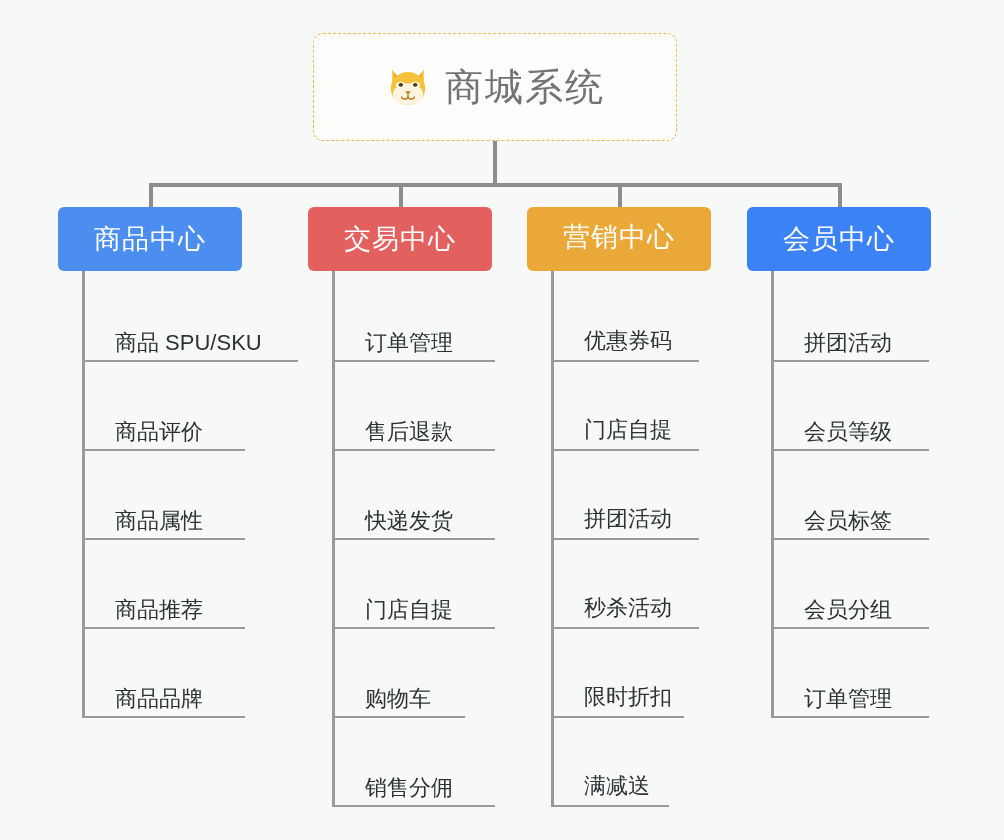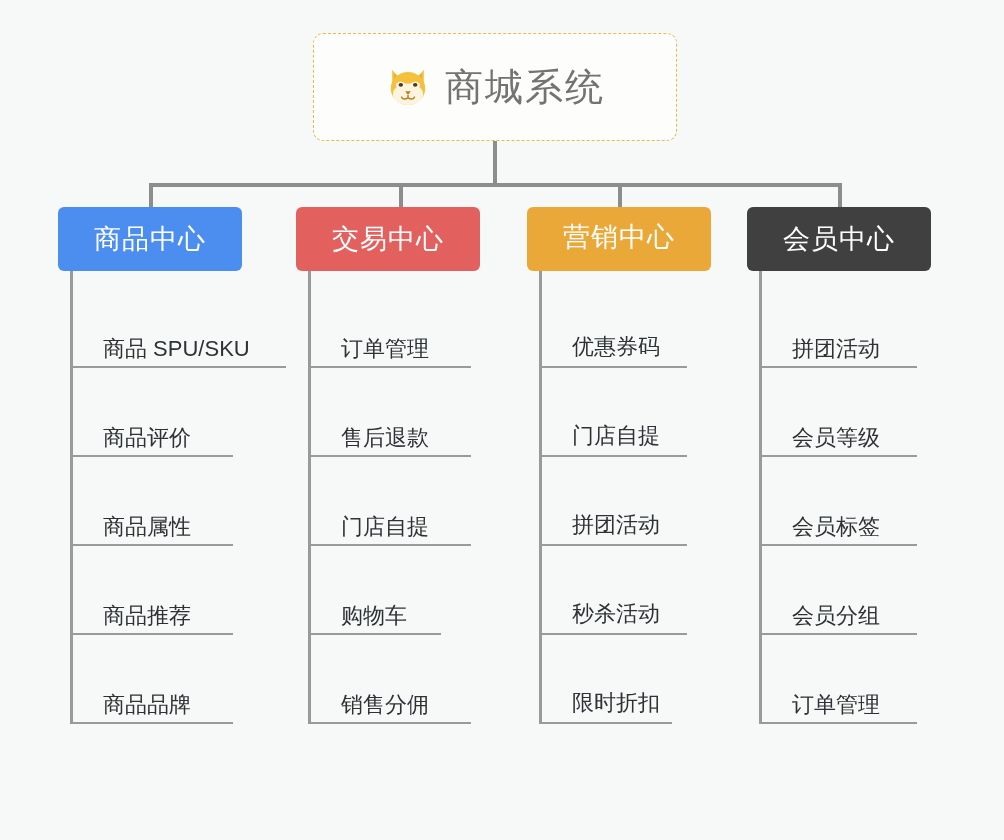--- a/index.html
+++ b/index.html
@@ -91,23 +91,23 @@
     font-size: 27px;
     color: #ffffff;
     letter-spacing: 1px;
     line-height: 1;
     white-space: nowrap;
   }
 
   
   .leaf-list {
     position: relative;
-    margin-left: 12px;
+    margin-left: 24px;
     border-left: 3px solid #9a9a9a;
-    padding-top: 8px;
+    padding-top: 2px;
   }
   .leaf-item {
     position: relative;
     height: 89px;
     box-sizing: border-box;
     display: flex;
     align-items: flex-end;
     padding-left: 30px;
   }
   .leaf-underline {
@@ -180,31 +180,35 @@
         <div class="leaf-item">
           <span class="leaf-label">商品推荐</span>
           <div class="leaf-underline" style="width: 160px;"></div>
         </div>
         <div class="leaf-item">
           <span class="leaf-label">商品品牌</span>
           <div class="leaf-underline" style="width: 160px;"></div>
         </div>
       </div>
     </div>
-    <div class="column" style="left: 296px; width: 184px;">
+    <div class="column" style="left: 308px; width: 184px;">
       <div class="cat-header" style="background: rgb(226, 97, 94);">
         <span class="cat-header-label">交易中心</span>
       </div>
       <div class="leaf-list">
         <div class="leaf-item">
           <span class="leaf-label">订单管理</span>
           <div class="leaf-underline" style="width: 160px;"></div>
         </div>
         <div class="leaf-item">
           <span class="leaf-label">售后退款</span>
+          <div class="leaf-underline" style="width: 160px;"></div>
+        </div>
+        <div class="leaf-item">
+          <span class="leaf-label">快递发货</span>
           <div class="leaf-underline" style="width: 160px;"></div>
         </div>
         <div class="leaf-item">
           <span class="leaf-label">门店自提</span>
           <div class="leaf-underline" style="width: 160px;"></div>
         </div>
         <div class="leaf-item">
           <span class="leaf-label">购物车</span>
           <div class="leaf-underline" style="width: 130px;"></div>
         </div>
@@ -232,24 +236,28 @@
           <div class="leaf-underline" style="width: 145px;"></div>
         </div>
         <div class="leaf-item">
           <span class="leaf-label">秒杀活动</span>
           <div class="leaf-underline" style="width: 145px;"></div>
         </div>
         <div class="leaf-item">
           <span class="leaf-label">限时折扣</span>
           <div class="leaf-underline" style="width: 130px;"></div>
         </div>
+        <div class="leaf-item">
+          <span class="leaf-label">满减送</span>
+          <div class="leaf-underline" style="width: 115px;"></div>
+        </div>
       </div>
     </div>
     <div class="column" style="left: 747px; width: 184px;">
-      <div class="cat-header" style="background: #404040; text-align: center;">
+      <div class="cat-header" style="background: #3b82f6; text-align: center;">
         <span class="cat-header-label">会员中心</span>
       </div>
       <div class="leaf-list">
         <div class="leaf-item">
           <span class="leaf-label">拼团活动</span>
           <div class="leaf-underline" style="width: 155px;"></div>
         </div>
         <div class="leaf-item">
           <span class="leaf-label">会员等级</span>
           <div class="leaf-underline" style="width: 155px;"></div>

